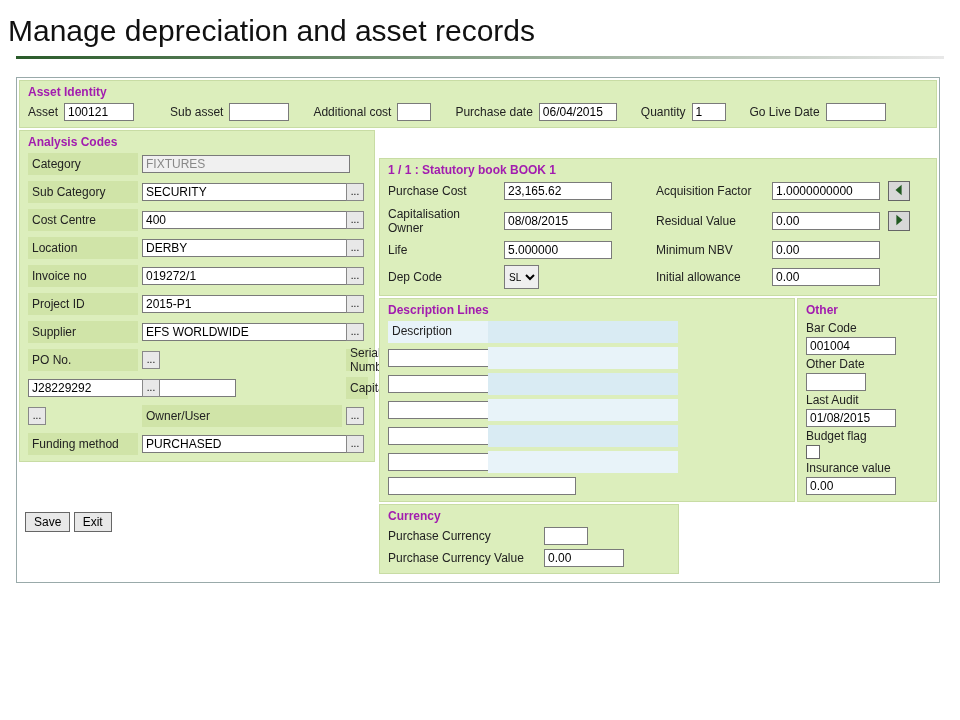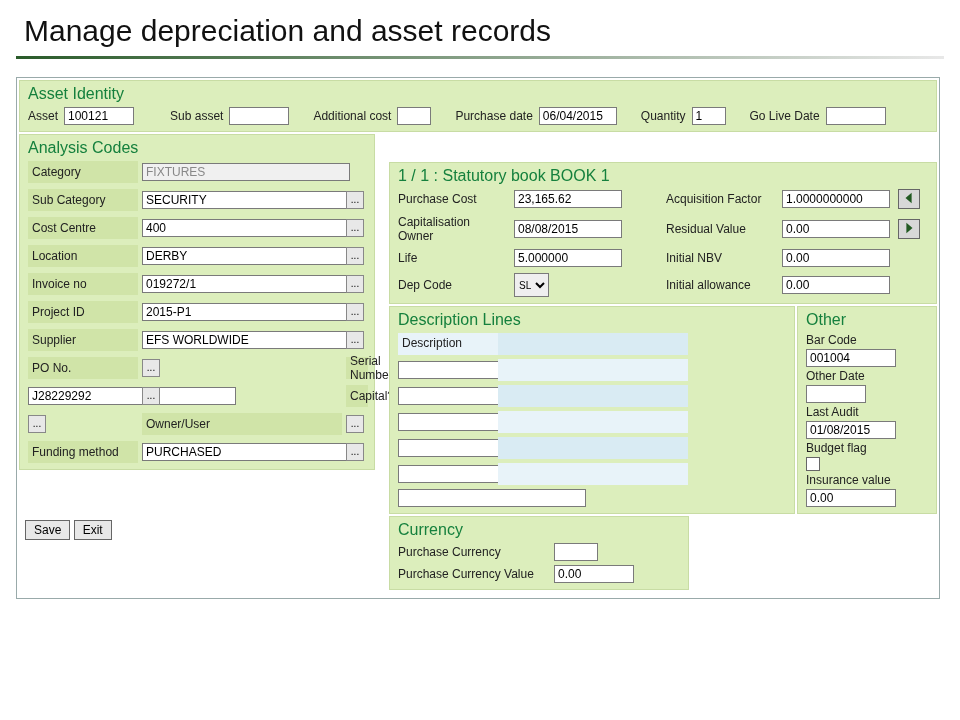--- a/index.html
+++ b/index.html
@@ -8,21 +8,21 @@
     font-family: Arial, Helvetica, sans-serif;
     font-size: 12px;
     color: #222;
     background: #fff;
     width: 960px;
     height: 720px;
   }
   h1.page-title {
     font-size: 30px;
     font-weight: 400;
-    margin: 14px 0 8px 24px;
+    margin: 14px 0 8px 8px;
     color: #111;
   }
   .title-rule {
     height: 3px;
     background: linear-gradient(to right, #2a5b2a, #e8e8e8);
     margin: 0 16px 18px 16px;
   }
   .app-frame {
     margin: 0 16px;
     border: 1px solid #9aa;
@@ -31,23 +31,23 @@
     padding-bottom: 6px;
   }
   .panel {
     background: #dceebc;
     border: 1px solid #c8dca4;
     margin: 2px;
     padding: 4px 8px 6px 8px;
     position: relative;
   }
   .panel-title {
-    color: #15803d;
-    font-weight: normal;
-    font-size: 16px;
+    color: #a21caf;
+    font-weight: bold;
+    font-size: 12px;
     margin-bottom: 4px;
   }
   .row { display:flex; align-items:center; gap:6px; flex-wrap:wrap; }
   label.fld {
     font-size: 12px;
     color: #222;
   }
   input[type=text], .txt {
     font-family: Arial, Helvetica, sans-serif;
     font-size: 12px;
@@ -124,21 +124,21 @@
   .btn {
     border:1px solid #666;
     background:#e8e8e8;
     padding:2px 8px;
     font-size:12px;
     cursor:pointer;
   }
 
   .main-cols {
     display:flex;
-    gap:14px;
+    gap:4px;
     align-items:flex-start;
     margin:2px;
     justify-content:flex-end;
   }
   .left-col { width: 356px; }
   .right-col { flex:1; display:flex; flex-direction:column; gap:2px; }
   .right-row-2 { display:flex; gap:2px; }
   .desc-panel { flex:1; }
   .other-panel { width: 140px; }
 
@@ -257,21 +257,21 @@
             <span>
               <svg viewBox="0 0 16 16">
                   <path d="M5 2 L12 8 L5 14 Z" fill="#225a22"></path>
                 </svg>
             </span>
           </button>
 
           <label class="fld">Life</label>
           <input type="text" value="5.000000" style="">
           <span></span>
-          <label class="fld">Initial NBV</label>
+          <label class="fld">Minimum NBV</label>
           <input type="text" value="0.00" style="">
           <span></span>
 
           <label class="fld">Dep Code</label>
           <div>
             <select class="dep-sel">
               <option>SL</option>
             </select>
           </div>
           <span></span>

